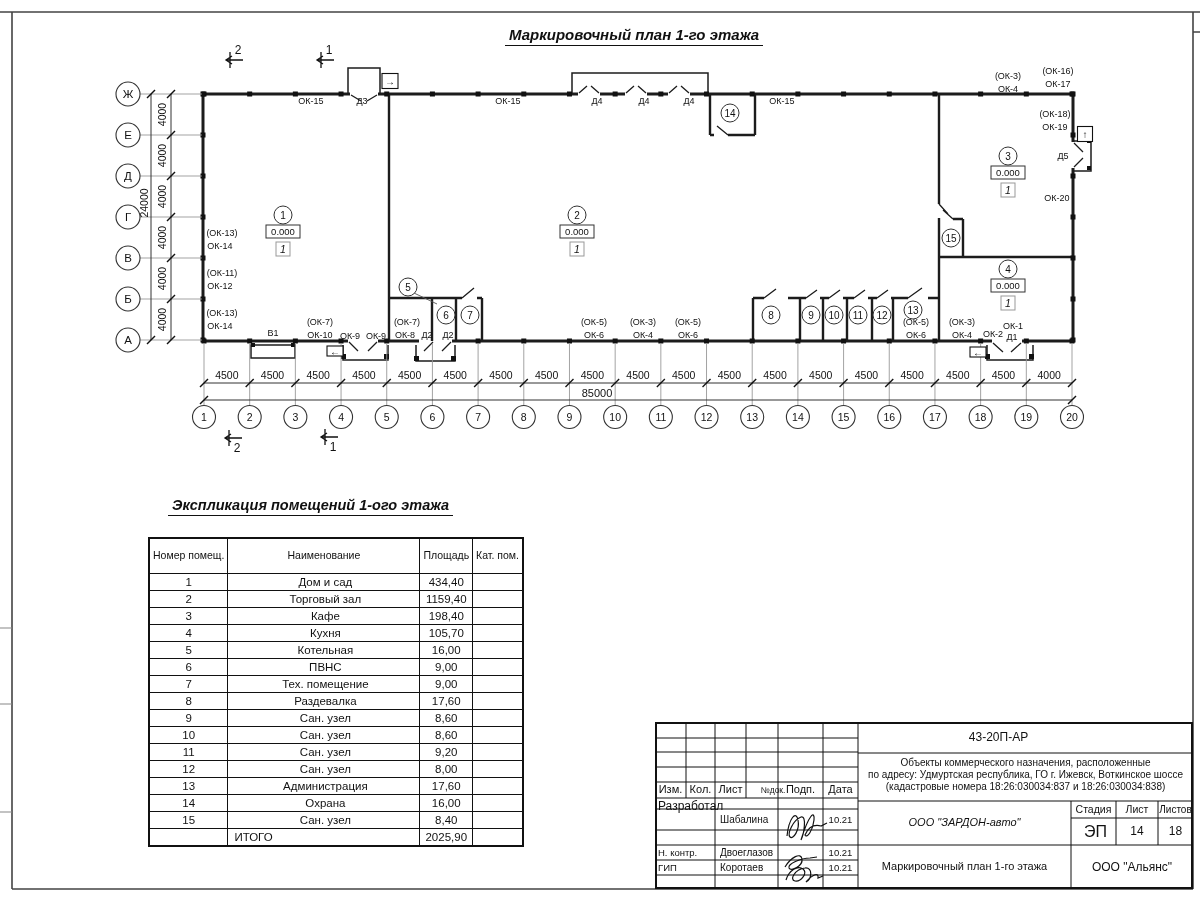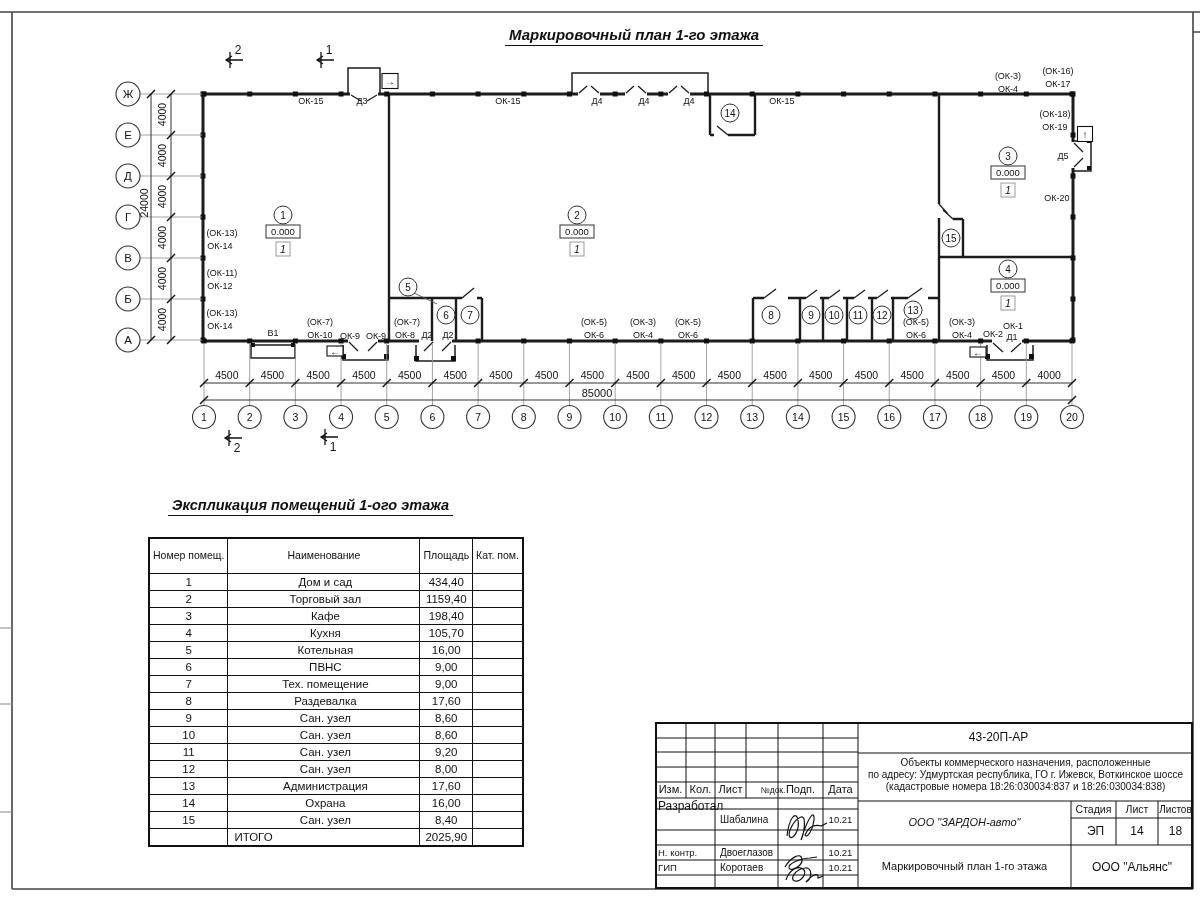--- a/index.html
+++ b/index.html
@@ -571,21 +571,21 @@
 
   <div class="cell l" style="left:0;top:138px;width:60px;height:15px;font-size:9.5px">ГИП</div>
   <div class="cell l" style="left:62px;top:138px;width:60px;height:15px;font-size:10px">Коротаев</div>
   <div class="cell" style="left:168px;top:138px;width:35px;height:15px;font-size:9.5px">10.21</div>
 
   <div class="cell" style="left:203px;top:79px;width:213px;height:44px;font-size:11px;font-style:italic">ООО "ЗАРДОН-авто"</div>
 
   <div class="cell" style="left:416px;top:79px;width:45px;height:17px;font-size:10.5px">Стадия</div>
   <div class="cell" style="left:461px;top:79px;width:42px;height:17px;font-size:10.5px">Лист</div>
   <div class="cell" style="left:503px;top:79px;width:35px;height:17px;font-size:10px">Листов</div>
-  <div class="cell" style="left:416px;top:96px;width:49px;height:27px;font-size:12px">ЭП</div>
+  <div class="cell" style="left:416px;top:96px;width:49px;height:27px;font-size:16px">ЭП</div>
   <div class="cell" style="left:461px;top:96px;width:42px;height:27px;font-size:12px">14</div>
   <div class="cell" style="left:503px;top:96px;width:35px;height:27px;font-size:12px">18</div>
 
   <div class="cell" style="left:203px;top:123px;width:213px;height:44px;font-size:11px">Маркировочный план 1-го этажа</div>
   <div class="cell" style="left:416px;top:123px;width:122px;height:44px;font-size:12px">ООО "Альянс"</div>
 </div>
 
 </div>
 
 </body></html>

